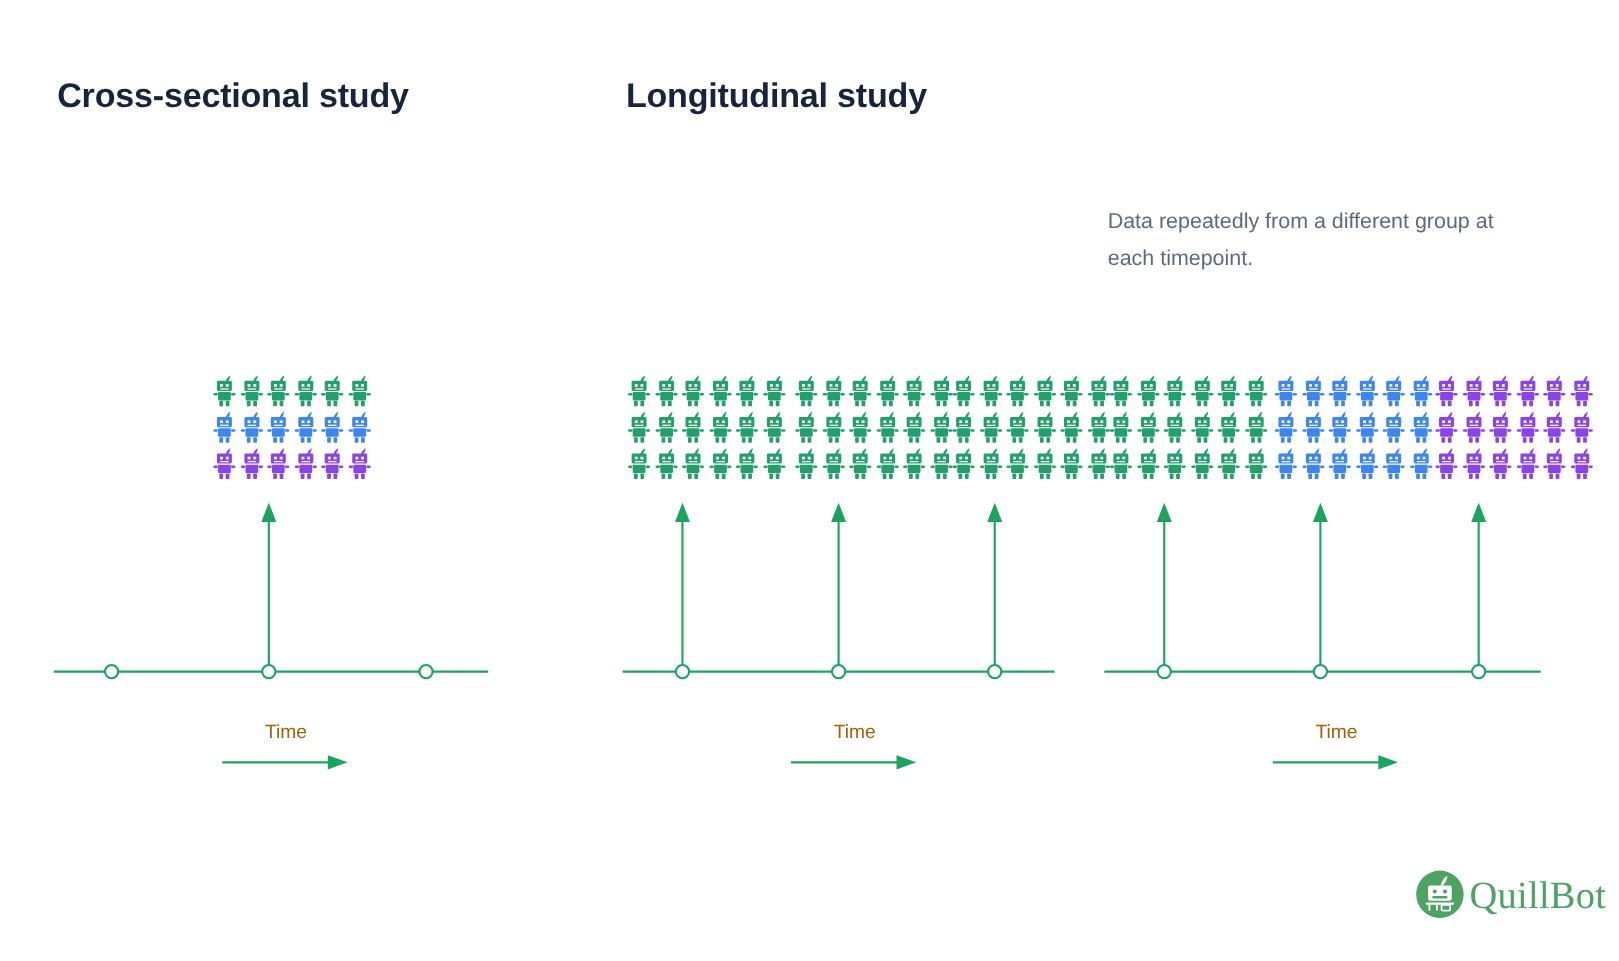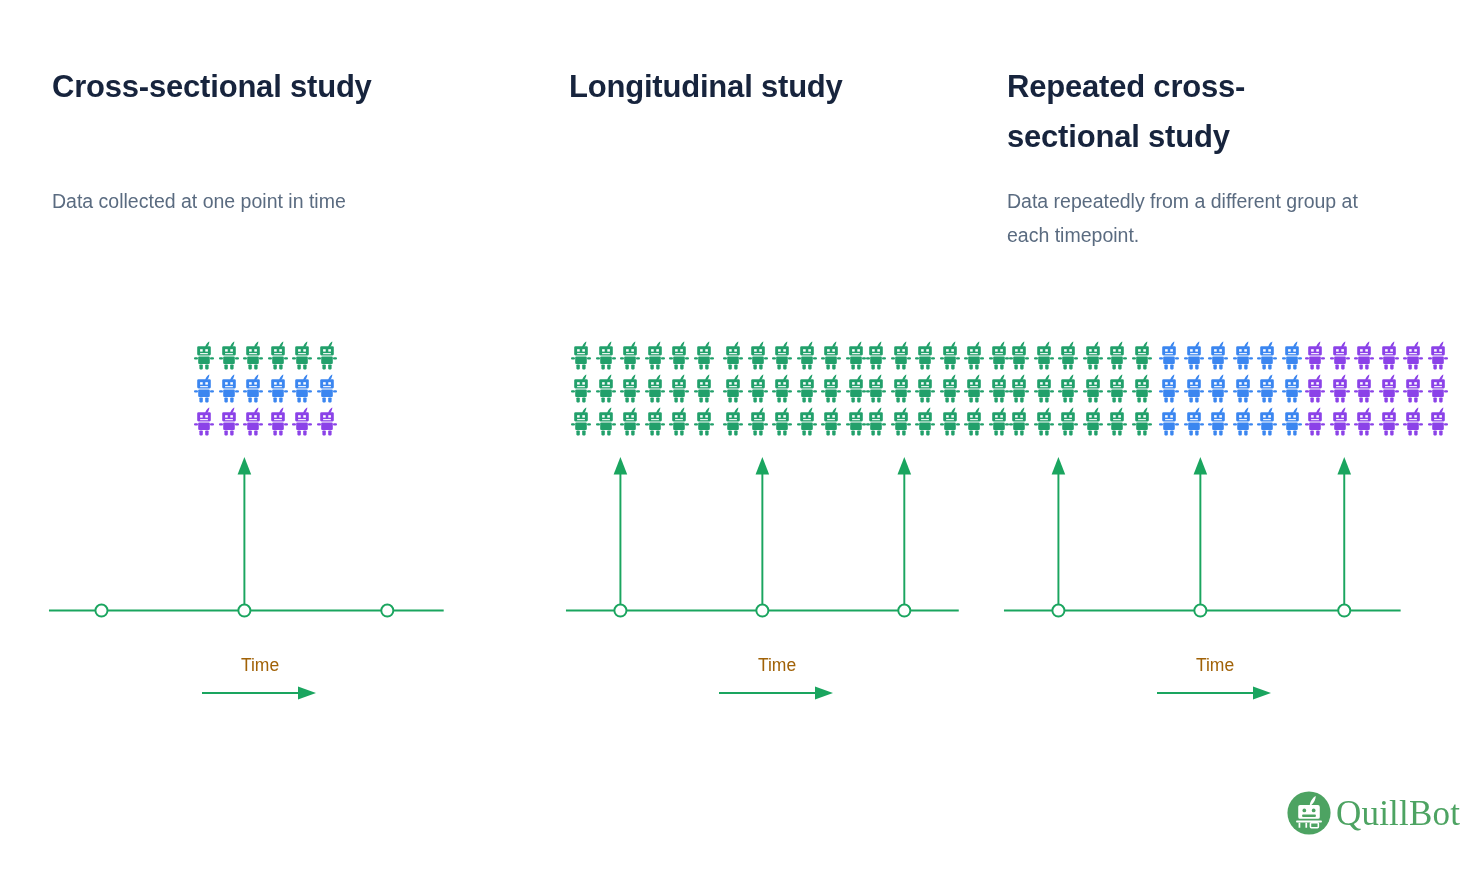--- a/index.html
+++ b/index.html
@@ -126,21 +126,20 @@
   }
 </style>
 </head>
 <body>
 
 <div class="canvas"></div>
 
 <div id="panels-root">
     <div class="panel panel-1">
       <div class="panel-title">Cross-sectional study</div>
-      <div class="panel-subtitle">Data collected at one point in time</div>
       <div class="groups">
         <div class="group" style="left: 140px;">
           <svg class="robot" viewBox="0 0 24 30">
             <path d="M13.2 6.4 C 14.4 3.2 16.2 1.9 17.4 1.4 C 17.1 4.1 16.1 6.3 13.9 7.9 Z" fill="#22a06b"></path>
             <rect x="5.2" y="6.2" width="13.6" height="9.2" rx="1.3" fill="#22a06b"></rect>
             <rect x="8.1" y="9.2" width="2.6" height="2.4" fill="#ffffff"></rect>
             <rect x="13.3" y="9.2" width="2.6" height="2.4" fill="#ffffff"></rect>
             <rect x="8.1" y="13.1" width="7.8" height="1.1" fill="#ffffff"></rect>
             <rect x="6.2" y="16.4" width="11.6" height="7.6" rx="1.1" fill="#22a06b"></rect>
             <rect x="2.0" y="17.2" width="4.0" height="2.3" rx="1.1" fill="#22a06b"></rect>
@@ -1046,21 +1045,20 @@
         <circle cx="202" cy="160" r="6.2" fill="#ffffff" stroke="#1aa55f" stroke-width="2"></circle>
         <circle cx="348" cy="160" r="6.2" fill="#ffffff" stroke="#1aa55f" stroke-width="2"></circle>
       </svg>
       <div class="time-label" style="left: 148px;">Time</div>
       <svg class="time-arrow" viewBox="0 0 120 22" style="left: 148px;">
         <line x1="2" y1="11" x2="100" y2="11" stroke="#1aa55f" stroke-width="2"></line>
         <path d="M 98 4.5 L 116 11 L 98 17.5 Z" fill="#1aa55f"></path>
       </svg>
     </div>
     <div class="panel panel-3">
-      <div class="panel-title">Repeated cross-sectional study</div>
       <div class="panel-subtitle">Data repeatedly from a different group at each timepoint.</div>
       <div class="groups">
         <div class="group" style="left: 0px;">
           <svg class="robot" viewBox="0 0 24 30">
             <path d="M13.2 6.4 C 14.4 3.2 16.2 1.9 17.4 1.4 C 17.1 4.1 16.1 6.3 13.9 7.9 Z" fill="#22a06b"></path>
             <rect x="5.2" y="6.2" width="13.6" height="9.2" rx="1.3" fill="#22a06b"></rect>
             <rect x="8.1" y="9.2" width="2.6" height="2.4" fill="#ffffff"></rect>
             <rect x="13.3" y="9.2" width="2.6" height="2.4" fill="#ffffff"></rect>
             <rect x="8.1" y="13.1" width="7.8" height="1.1" fill="#ffffff"></rect>
             <rect x="6.2" y="16.4" width="11.6" height="7.6" rx="1.1" fill="#22a06b"></rect>

